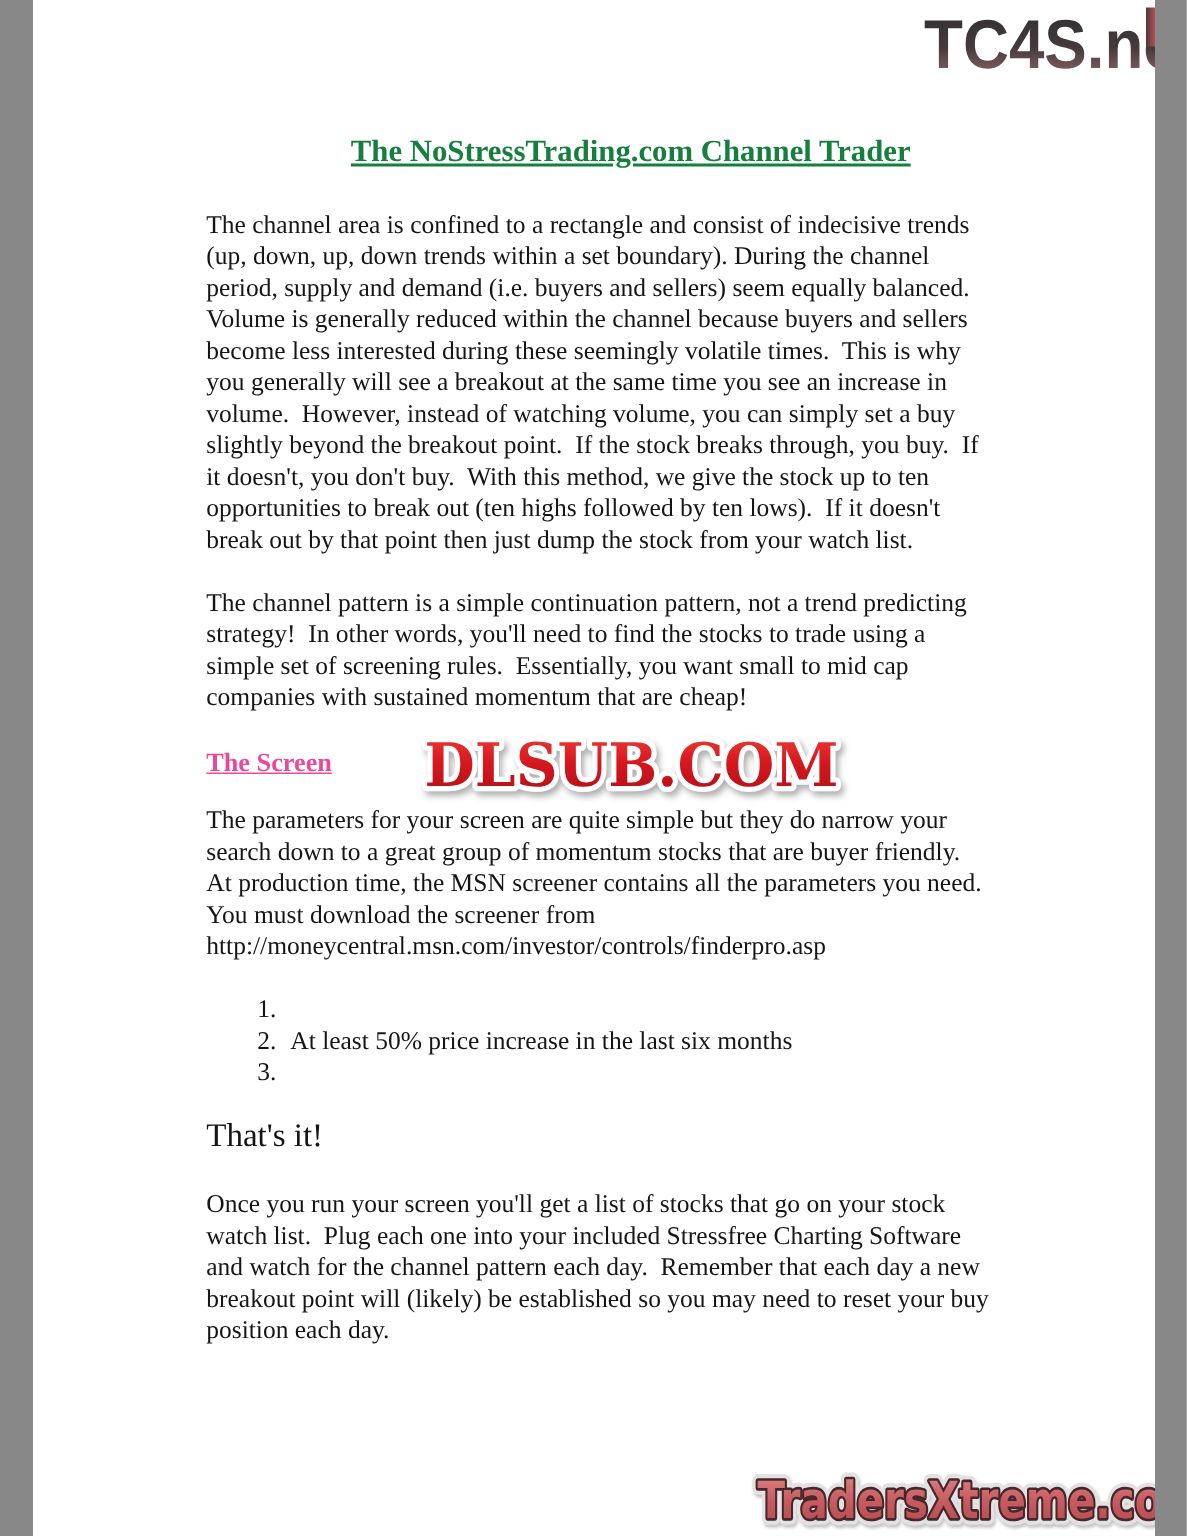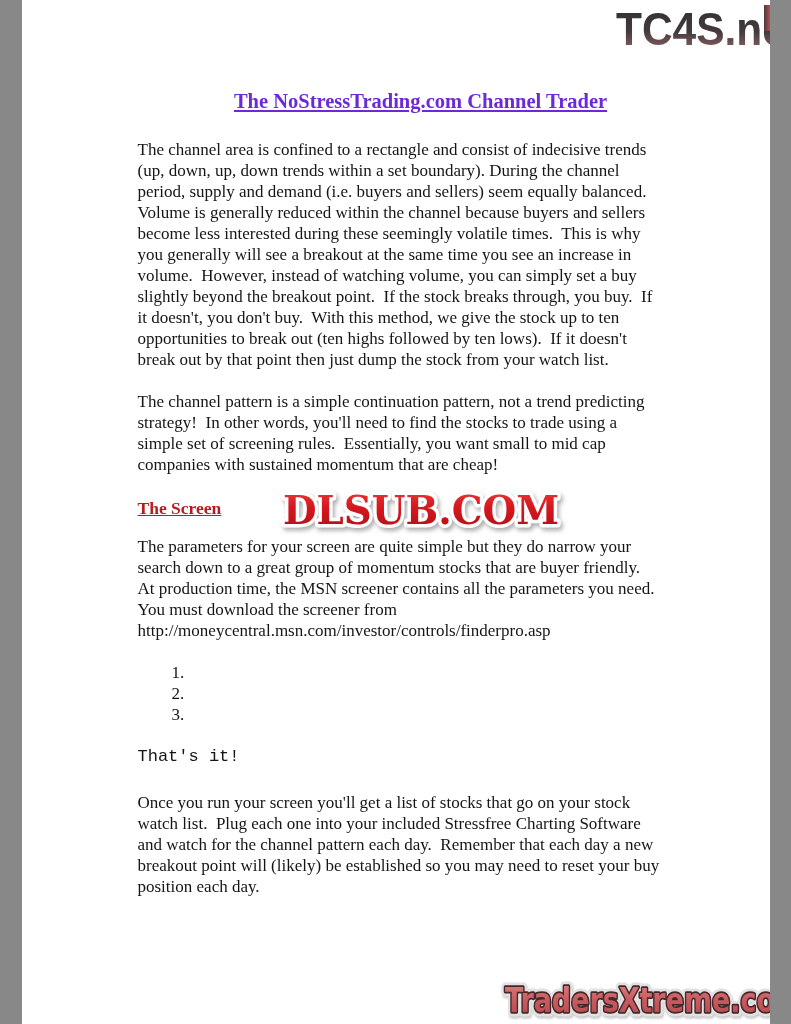--- a/index.html
+++ b/index.html
@@ -19,41 +19,41 @@
     position:absolute; top:5px; right:0;
     width:6px; height:26px;
     background:linear-gradient(to right,#4a393b,#b5524f);
   }
   
   .content {
     position:absolute; left:116px; top:90px; width:566px;
   }
   .doc-title {
     font-size:20.5px; font-weight:bold; text-decoration:underline;
-    text-align:center; color:#6d28d9;
+    text-align:center; color:#15803d;
     margin-bottom:26px; white-space:nowrap;
   }
   .para {
     font-size:17px; line-height:21px;
     white-space:pre-wrap;
     margin-bottom:21px;
   }
   .screen-row { position:relative; height:42px; margin-top:-2px; }
   .section-heading {
     display:inline-block;
     font-size:17.5px; font-weight:bold; text-decoration:underline;
-    color:#b91c1c; margin-top:4px;
+    color:#ec4899; margin-top:4px;
   }
   .rules-list { margin:0 0 21px 0; }
   .rule-item {
     display:flex; font-size:17px; line-height:21px;
     padding-left:34px;
   }
   .rule-num { width:22px; flex:0 0 22px; }
-  .thats-it { font-size:17px; line-height:21px; margin-bottom:25px;font-family:Liberation Mono, monospace; }
+  .thats-it { font-size:22px; line-height:21px; margin-bottom:25px; }
   
   .dlsub-logo {
     position:absolute; left:254px; top:481px;
     filter:drop-shadow(2px 3px 2px rgba(110,110,110,.55));
   }
   .footer-logo {
     position:absolute; left:476px; top:976px;
     filter:drop-shadow(1px 2px 1px rgba(160,160,160,.6));
   }
 </style>
@@ -105,20 +105,21 @@
 At production time, the MSN screener contains all the parameters you need.
 You must download the screener from
 http://moneycentral.msn.com/investor/controls/finderpro.asp</div>
 
     <div class="rules-list">
       <div class="rule-item">
         <span class="rule-num">1.</span>
       </div>
       <div class="rule-item">
         <span class="rule-num">2.</span>
+        <span>At least 50% price increase in the last six months</span>
       </div>
       <div class="rule-item">
         <span class="rule-num">3.</span>
       </div>
     </div>
 
     <div class="thats-it">That's it!</div>
 
     <div class="para">Once you run your screen you'll get a list of stocks that go on your stock
 watch list.  Plug each one into your included Stressfree Charting Software

